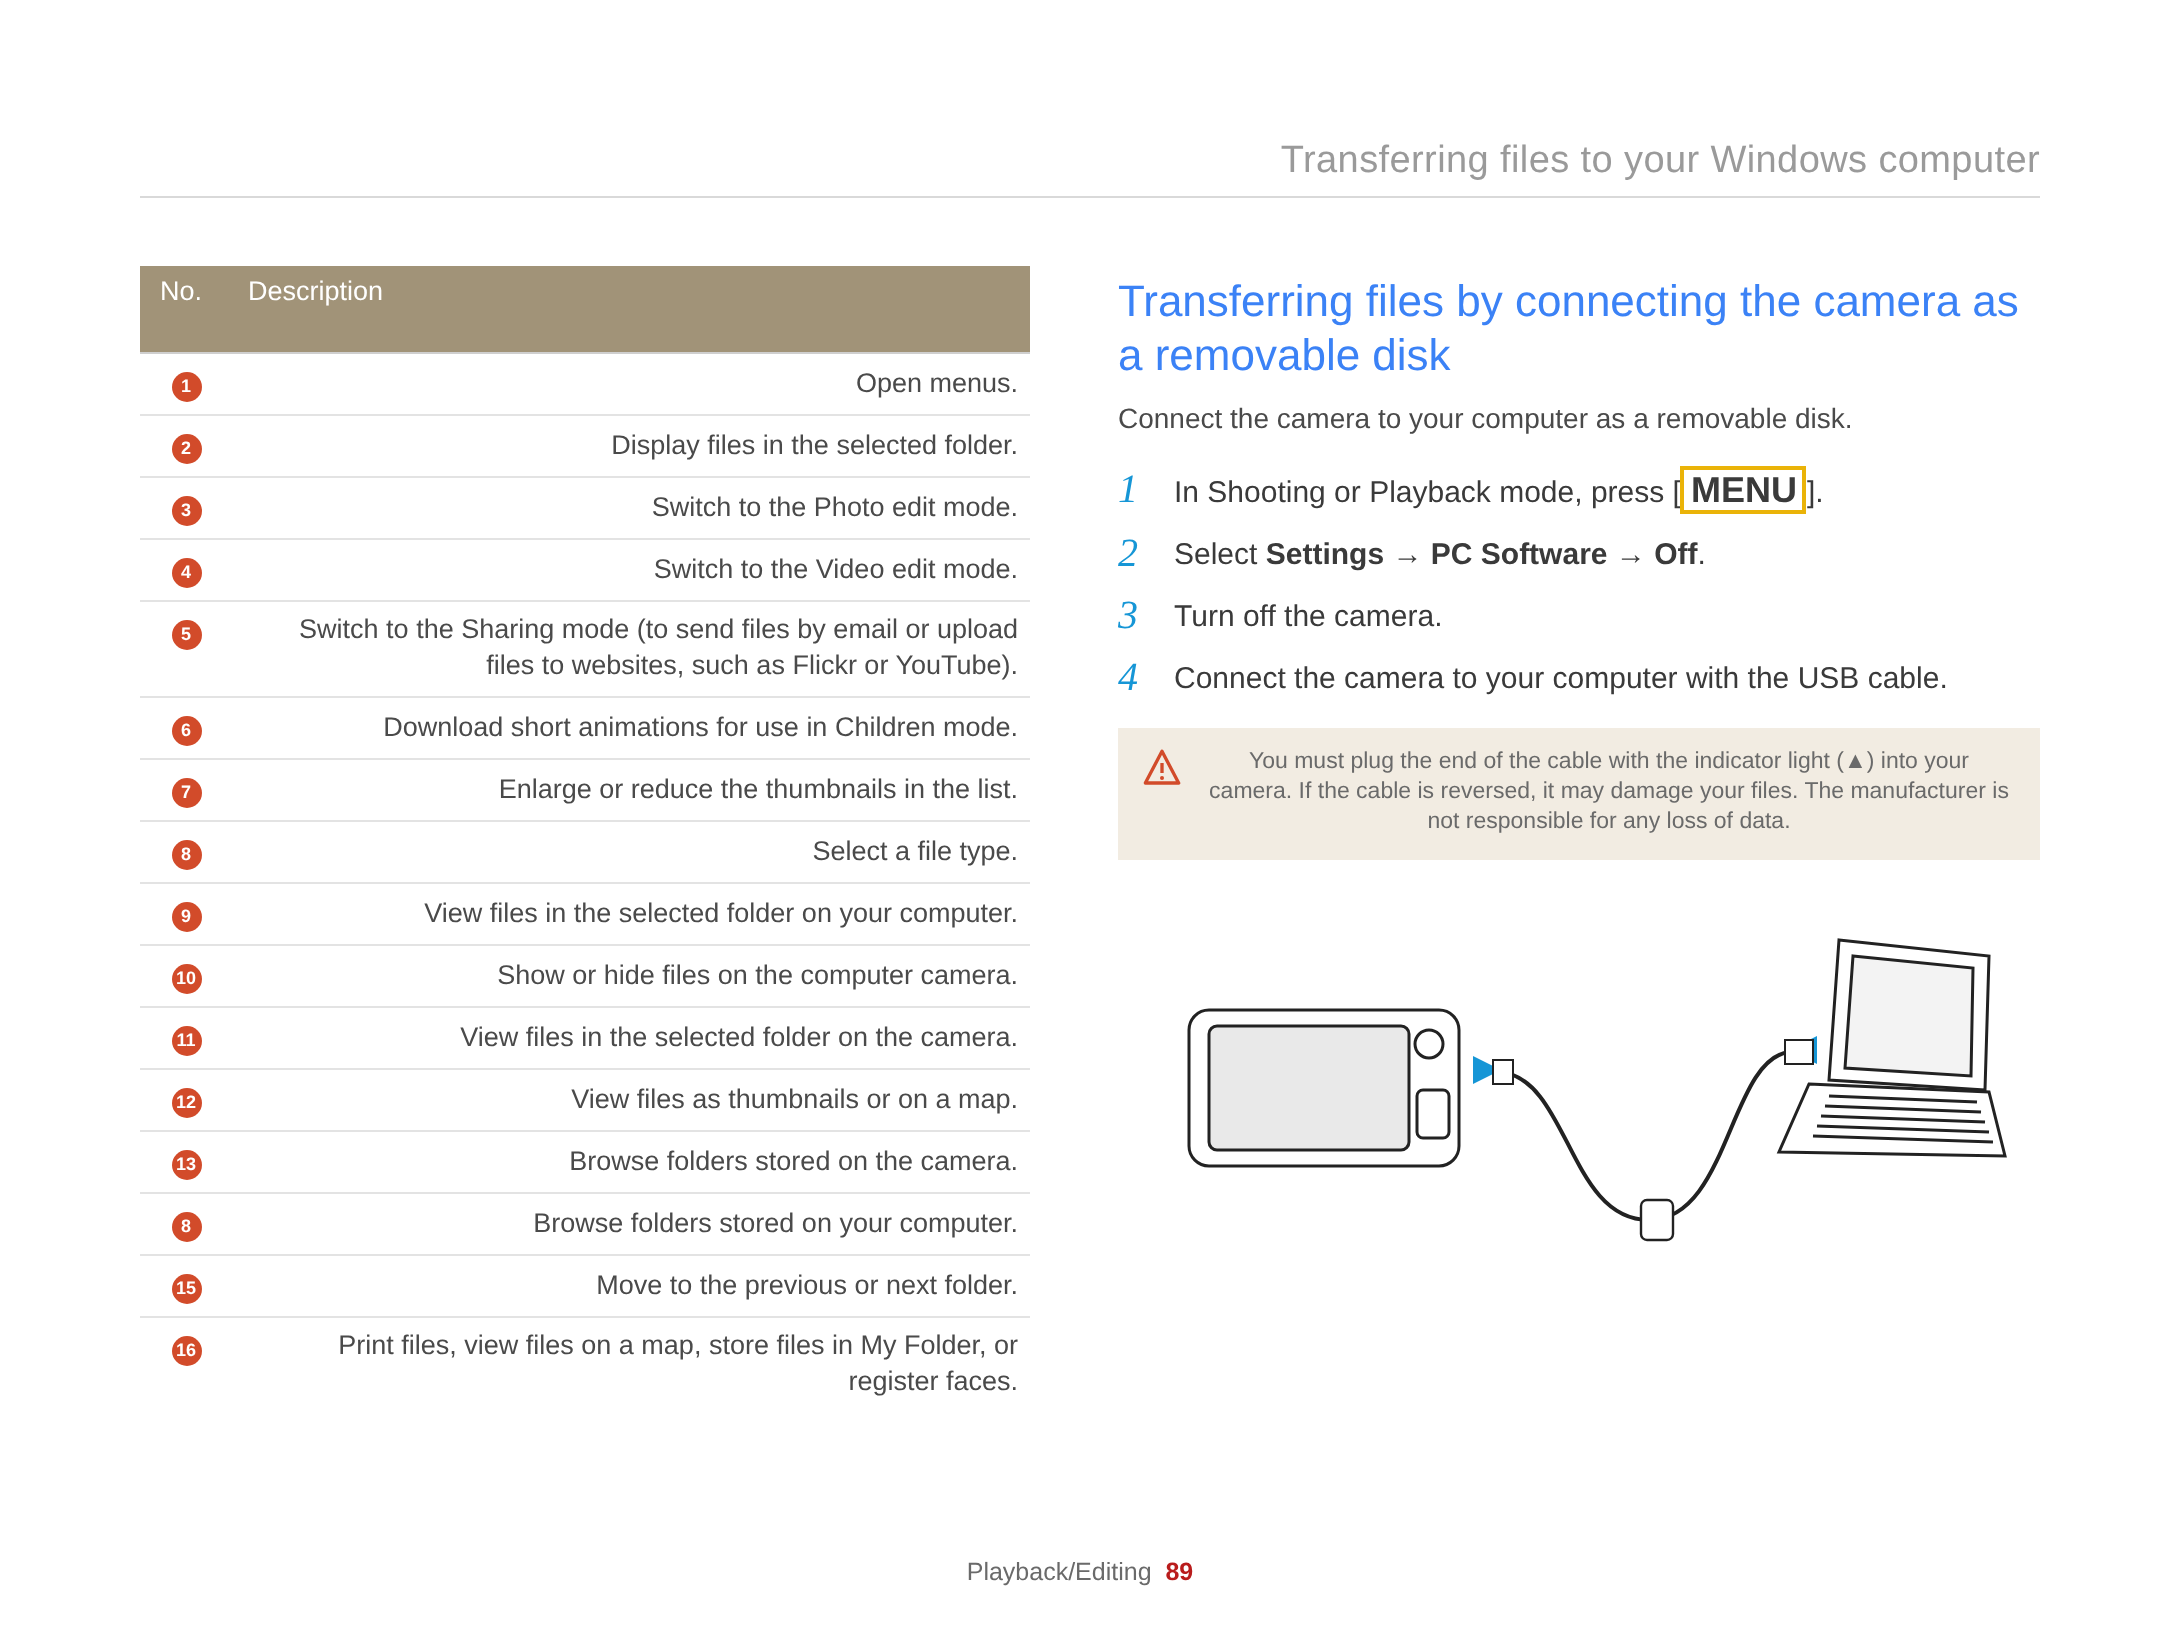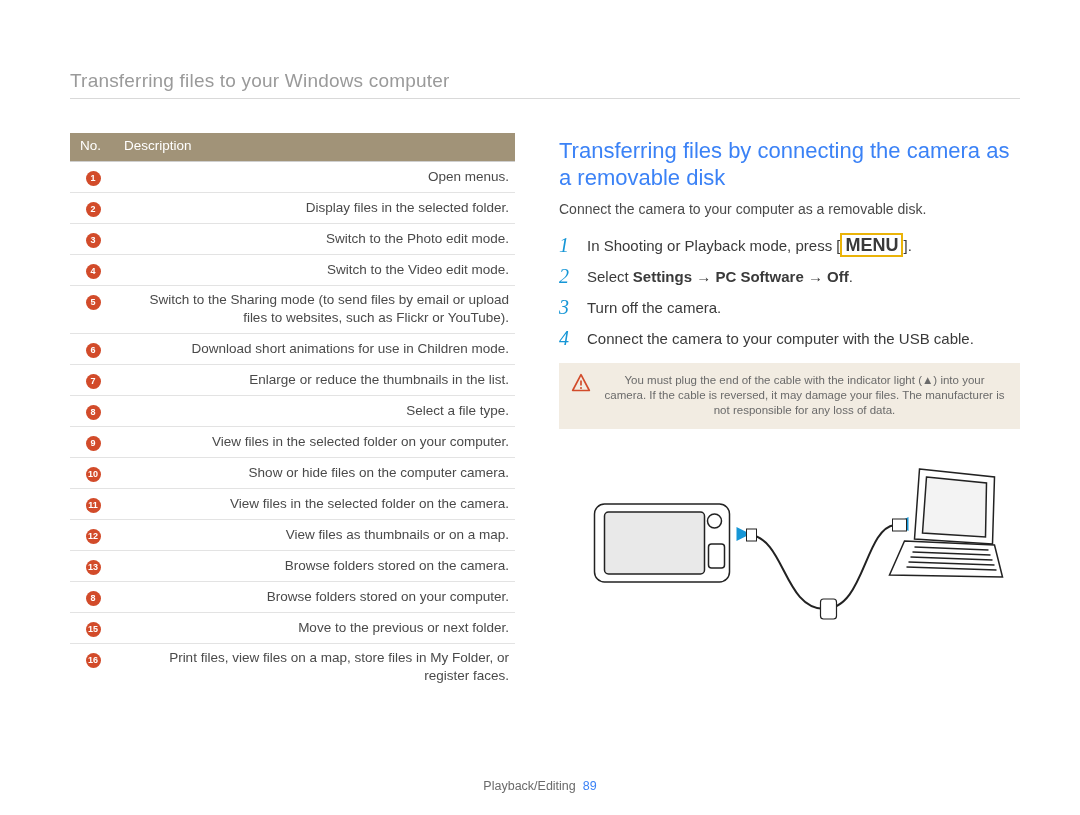--- a/index.html
+++ b/index.html
@@ -7,34 +7,35 @@
   .page { width: 1080px; height: 815px; position: relative; padding: 70px 60px 0 70px; }
 
   .page-header {
     font-size: 19px;
     font-weight: 300;
     color: #9a9a9a;
     letter-spacing: 0.2px;
     border-bottom: 1px solid #d9d9d9;
     padding-bottom: 6px;
     margin-bottom: 34px;
+    text-align: right;
   }
 
   .columns { display: flex; gap: 44px; }
   .col-left { width: 445px; }
   .col-right { flex: 1; }
 
   
   .tbl { width: 100%; border-collapse: collapse; font-size: 13.5px; }
   .tbl thead th {
     background: #a19378;
     color: #fff;
     font-weight: 400;
     text-align: left;
-    padding: 5px 8px 8px 10px;
+    padding: 5px 8px 23px 10px;
     border-bottom: 1px solid #cfcfcf;
   }
   .tbl thead th:first-child { width: 44px; }
   .tbl tbody td {
     border-bottom: 1px solid #e3e3e3;
     padding: 5px 6px 6px 8px;
     vertical-align: middle;
     line-height: 18px;
     color: #4a4a4a;
     text-align: right;
@@ -101,21 +102,21 @@
   .illustration svg { width: 100%; height: 100%; }
 
   .footer {
     position: absolute;
     bottom: 22px;
     left: 0; right: 0;
     text-align: center;
     font-size: 12.5px;
     color: #6a6a6a;
   }
-  .footer .pnum { font-weight: 400; color:#3b82f6; }
+  .footer .pnum { font-weight: 700; color:#b91c1c; }
 </style>
 </head>
 <body>
 
 <div class="page">
 
   <div class="page-header">Transferring files to your Windows computer</div>
 
   <div class="columns">
 

